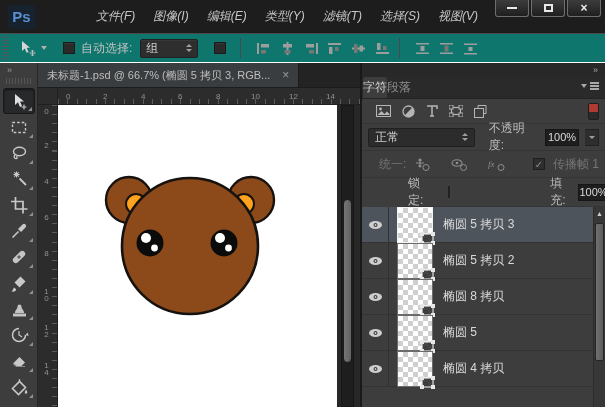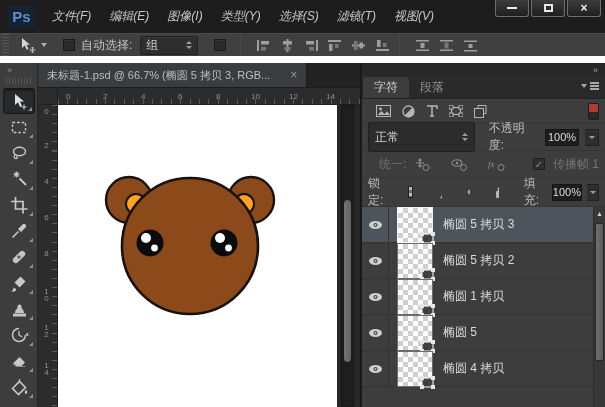--- a/index.html
+++ b/index.html
@@ -1,35 +1,35 @@
 <!DOCTYPE html>
 <html><head>
 <meta charset="utf-8">
 <style>
   * { margin:0; padding:0; box-sizing:border-box; }
   html,body { width:605px; height:407px; overflow:hidden; background:#272727;
     font-family:"Liberation Sans", sans-serif; }
   .app { position:relative; width:605px; height:407px; background:#272727; color:#c8c8c8; }
 
   
-  .titlebar { position:relative; height:33px; background:#1d1d1d; display:flex; align-items:center; }
+  .titlebar { position:relative; height:33px; background:#1d1d1d; display:flex; align-items:center;gap:44px; }
   .ps-logo { width:27px; height:24px; margin-left:8px; border-radius:3px; background:#16222e;
     color:#5a8fd3; font-weight:bold; font-size:15px; display:flex; align-items:center; justify-content:center; }
   .menus { display:flex; margin-left:8px;font-style:italic; }
   .menu-item { font-size:12px; color:#c6c6c6; padding:0 9px; line-height:33px; cursor:default; }
   .winbtns { position:absolute; top:0; right:4px; display:flex; gap:2px; }
   .winbtn { width:34px; height:17px; border:1px solid #6e6e6e; border-top:none; border-radius:0 0 3px 3px;
     background:linear-gradient(#3c3c3c,#1f1f1f); display:flex; align-items:center; justify-content:center; }
   .glyph-min { width:10px; height:2px; background:#e8e8e8; }
   .glyph-max { width:9px; height:8px; border:2px solid #e8e8e8; }
   .glyph-close { color:#efefef; font-size:12px; font-weight:bold; line-height:10px; }
 
   
-  .optionsbar { position:relative; height:30px; background:#404040; border-top:1px solid #4a4a4a;
-    border-bottom:7px solid #ffffff; display:flex; align-items:center; }
+  .optionsbar { position:relative; height:30px; background:#0f766e; border-top:1px solid #4a4a4a;
+    border-bottom:1px solid #ffffff; display:flex; align-items:center; }
   .grip-v { width:7px; height:22px; margin-left:2px;
     background:repeating-linear-gradient(0deg,#555 0 1px,transparent 1px 3px); }
   .opt-tool { display:flex; align-items:center; margin-left:8px; }
   .caret-d { width:0; height:0; border-left:3.5px solid transparent; border-right:3.5px solid transparent;
     border-top:4px solid #b0b0b0; margin-left:4px; }
   .checkbox { width:12px; height:12px; background:#2a2a2a; border:1px solid #1a1a1a;
     box-shadow:inset 0 1px 0 rgba(255,255,255,.06); margin:0 6px 0 16px; }
   .opt-label { font-size:12px; color:#c2c2c2; }
   .select { display:flex; align-items:center; justify-content:space-between; width:58px; height:19px;
     margin-left:8px; padding:0 5px; background:#2e2e2e; border:1px solid #212121; border-radius:2px;
@@ -51,21 +51,21 @@
     background:repeating-linear-gradient(90deg,#565656 0 1px,transparent 1px 3px); }
   .tool { position:relative; width:32px; height:26px; margin:0 auto; display:flex; align-items:center; justify-content:center; }
   .tool.selected { background:#28292b; border:1px solid #181818; border-radius:3px;
     box-shadow:inset 0 1px 2px rgba(0,0,0,.5); }
   .tool .fly { position:absolute; right:2px; bottom:2px; width:0; height:0;
     border-left:4px solid transparent; border-bottom:4px solid #8f8f8f; }
 
   
   .canvas-area { position:relative; width:322px; background:#272727; }
   .tabbar { height:25px; background:#232323; border-bottom:1px solid #1c1c1c; display:flex; }
-  .doc-tab { display:flex; align-items:center; background:#3a3d3f; padding:0 9px; gap:20px;
+  .doc-tab { display:flex; align-items:center; background:#3a3d3f; padding:0 9px; gap:12px;
     border-right:1px solid #1c1c1c; }
   .doc-title { font-size:11px; color:#bdbdbd; white-space:nowrap; }
   .tab-close { font-size:12px; color:#9a9a9a; line-height:10px; }
   .ruler-row { display:flex; height:17px; }
   .ruler-corner { width:20px; background:#2c2c2c; border-right:1px solid #1f1f1f; border-bottom:1px solid #1f1f1f; }
   .ruler-h { position:relative; flex:1; background:#2c2c2c; border-bottom:1px solid #1f1f1f; }
   .ruler-h .minor { position:absolute; left:0; right:0; bottom:0; height:5px;
     background:repeating-linear-gradient(90deg,#5b5b5b 0 1px,transparent 1px 9.4px); }
   .htick { position:absolute; bottom:3px; font-size:8px; color:#919191; }
   .viewport { position:absolute; top:42px; left:0; right:0; bottom:0; }
@@ -79,47 +79,47 @@
     background:#1e1e1e; border:1px solid #161616; }
   .vthumb { position:absolute; left:1px; right:1px; top:93px; height:164px;
     background:linear-gradient(90deg,#757575,#626262); border-radius:6px; border:1px solid #1c1c1c; }
 
   
   .dock { width:245px; display:flex; flex-direction:column; background:#303030; border-left:2px solid #191919; }
   .dock-strip { position:relative; height:14px; background:#282828; }
   .collapse-arrows { position:absolute; right:8px; top:2px; font-size:9px; color:#a8a8a8; letter-spacing:-1px; }
   .tabrow { position:relative; height:22px; background:#2a2a2a; display:flex; align-items:flex-end;
     padding-left:1px; border-bottom:1px solid #232323; }
-  .ptab { height:21px; line-height:21px; padding:0 11px; font-size:12px; color:#8d8d8d; border-radius:3px 3px 0 0; }
+  .ptab { height:21px; line-height:21px; padding:0 0; font-size:12px; color:#8d8d8d; border-radius:3px 3px 0 0; }
   .ptab.active { background:#3d3d3d; color:#d4d4d4; }
   .panel-menu { position:absolute; right:6px; top:7px; display:flex; align-items:center; gap:3px; }
   .pm-tri { width:0; height:0; border-left:3.5px solid transparent; border-right:3.5px solid transparent; border-top:4px solid #a8a8a8; }
   .pm-lines { width:9px; height:2px; background:#a8a8a8; box-shadow:0 3px 0 #a8a8a8, 0 -3px 0 #a8a8a8; }
   .panel-body { flex:1; background:#3d3d3d; display:flex; flex-direction:column; }
   .prow { display:flex; align-items:center; padding:0 6px; border-bottom:1px solid #353535; }
   .row-filter { height:25px; gap:6px; }
   .kind-pill { display:flex; align-items:center; gap:5px; width:62px; height:18px; padding:0 5px;
     background:#2c2c2c; border:1px solid #202020; border-radius:2px; font-size:12px; color:#cfcfcf; }
   .ficons { display:flex; gap:11px; margin-left:8px; align-items:center; }
   .toggle { margin-left:auto; width:11px; height:17px; border-radius:2px; border:1px solid #1d1d1d;
     background:linear-gradient(#b03a34 0 50%, #2a2a2a 50%); }
   .row-blend { height:27px; gap:6px; }
-  .dropdown { display:flex; align-items:center; justify-content:space-between; width:110px; height:30px;
+  .dropdown { display:flex; align-items:center; justify-content:space-between; width:110px; height:19px;
     padding:0 6px; background:#2c2c2c; border:1px solid #202020; border-radius:2px; font-size:12px; color:#d0d0d0; }
   .plabel { font-size:12px; color:#bdbdbd; }
   .plabel.dim { color:#767676; }
   .valbox { width:36px; height:17px; background:#1e1e1e; border:1px solid #161616;
     font-size:11px; color:#dadada; display:flex; align-items:center; justify-content:center; }
   .valbtn { width:14px; height:17px; background:#2e2e2e; border:1px solid #202020; border-left:none;
     display:flex; align-items:center; justify-content:center; }
   .row-unify { height:27px; gap:8px;padding-left:17px; }
   .uicons { display:flex; gap:21px; align-items:center;text-decoration:underline; }
   .check-sm { width:12px; height:12px; background:#2e2e2e; border:1px solid #1e1e1e; margin-left:auto;
     color:#8b8b8b; font-size:10px; line-height:11px; text-align:center; }
-  .row-lock { height:29px; gap:25px; }
+  .row-lock { height:29px; gap:25px;margin-left:40px; }
   .checker-sm { width:12px; height:12px; border:1px solid #222; background-color:#bdbdbd;
     background-image:linear-gradient(45deg,#6f6f6f 25%,transparent 25%,transparent 75%,#6f6f6f 75%),
                      linear-gradient(45deg,#6f6f6f 25%,transparent 25%,transparent 75%,#6f6f6f 75%);
     background-size:6px 6px; background-position:0 0,3px 3px; }
   .fill-group { margin-left:auto; display:flex; align-items:center; gap:5px; }
 
   
   .layers-list { position:relative; flex:1; overflow:hidden; }
   .lrow { display:flex; align-items:center; height:36px; border-bottom:1px solid #333333; background:#3d3d3d; }
   .lrow.selected { background:#4d545c; }
@@ -142,25 +142,25 @@
 </style>
 </head>
 <body>
 
 <div class="app">
 
   <div class="titlebar">
     <div class="ps-logo">Ps</div>
     <div class="menus">
       <span class="menu-item">文件(F)</span>
+      <span class="menu-item">图像(I)</span>
       <span class="menu-item">编辑(E)</span>
-      <span class="menu-item">图像(I)</span>
       <span class="menu-item">类型(Y)</span>
+      <span class="menu-item">滤镜(T)</span>
       <span class="menu-item">选择(S)</span>
-      <span class="menu-item">滤镜(T)</span>
       <span class="menu-item">视图(V)</span>
     </div>
     <div class="winbtns">
       <div class="winbtn">
           <span class="glyph-min"></span>
         </div>
       <div class="winbtn">
           <span class="glyph-max"></span>
         </div>
       <div class="winbtn">
@@ -572,21 +572,21 @@
             </span>
             <span class="thumb">
               <svg class="badge" width="15" height="13">
                 <rect x="2" y="2" width="11" height="9" fill="rgba(35,35,35,.85)" stroke="#e8e8e8" stroke-width="1.2"></rect>
                 <rect x="0" y="0" width="4" height="4" fill="#e8e8e8"></rect>
                   <rect x="11" y="0" width="4" height="4" fill="#e8e8e8"></rect>
                 <rect x="0" y="9" width="4" height="4" fill="#e8e8e8"></rect>
                   <rect x="11" y="9" width="4" height="4" fill="#e8e8e8"></rect>
               </svg>
             </span>
-            <span class="lname">椭圆 1 拷贝</span>
+            <span class="lname">椭圆 8 拷贝</span>
           </div>
 
           <div class="lrow">
             <span class="eyecell">
               <svg width="15" height="10">
                 <ellipse cx="7.5" cy="5" rx="6.5" ry="4" fill="#cfcfcf"></ellipse>
                   <circle cx="7.5" cy="5" r="2" fill="#3d3d3d"></circle>
                   <circle cx="7.5" cy="5" r="0.9" fill="#cfcfcf"></circle>
               </svg>
             </span>

